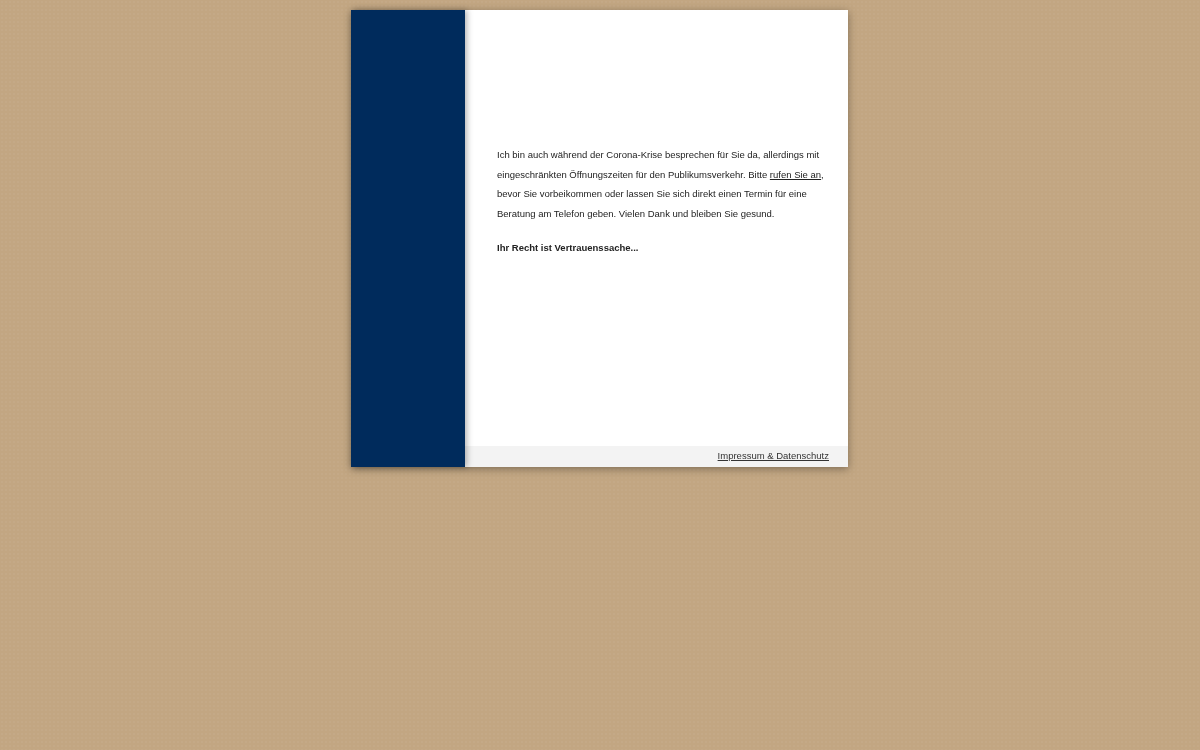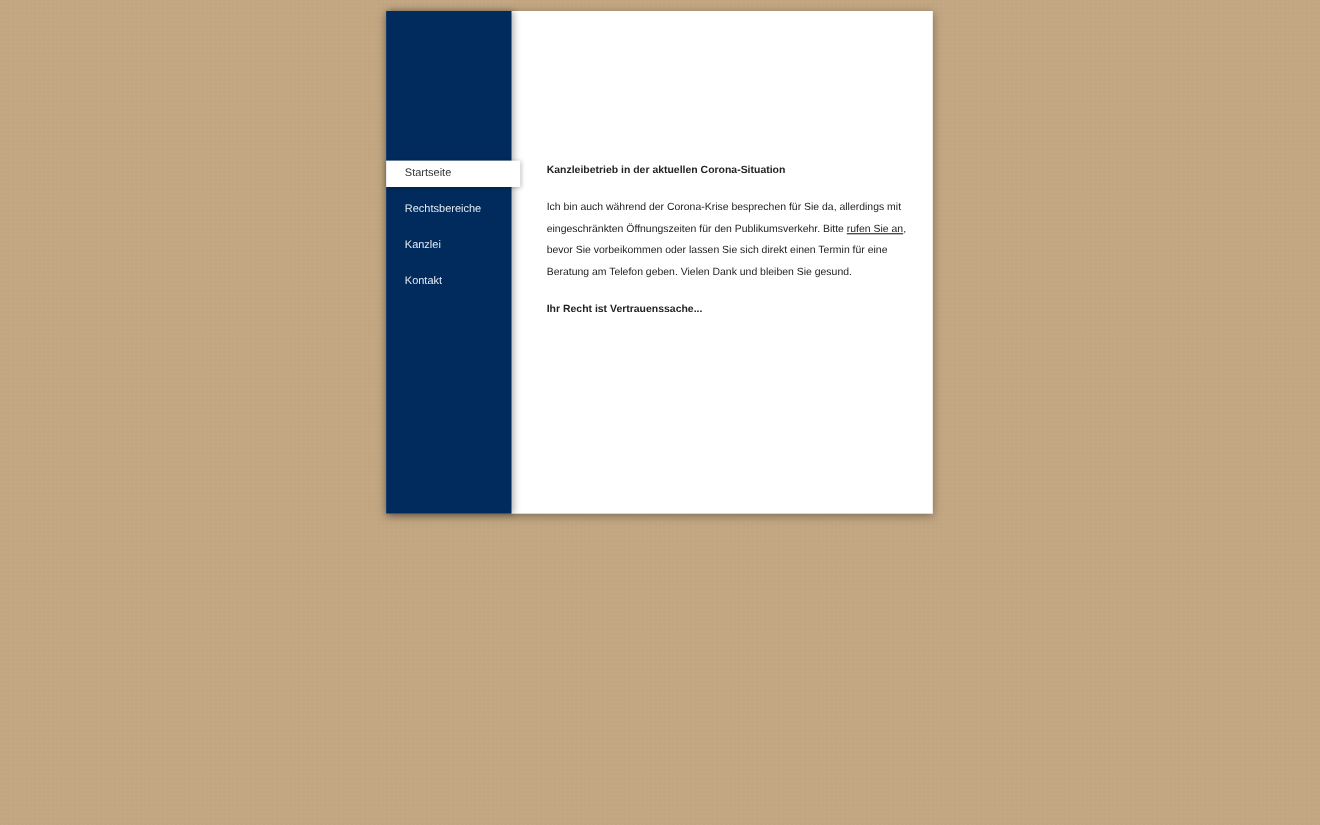--- a/index.html
+++ b/index.html
@@ -25,26 +25,22 @@
   .footer{position:absolute;left:114px;top:436px;width:383px;height:21px;background:#f3f3f3;}
   .footer a{position:absolute;right:19px;top:4px;font-size:9.5px;color:#333;text-decoration:underline;}
 </style>
 </head>
 <body>
 
 <div class="page">
   <div class="sidebar"></div>
 
 
-  <nav class="nav">
-    <a class="nav-item active">Startseite</a>
-    <a class="nav-item">Rechtsbereiche</a>
-    <a class="nav-item">Kanzlei</a>
-    <a class="nav-item">Kontakt</a>
-  </nav>
 
   <div class="content">
-    <h2>Kanzleibetrieb in der aktuellen Corona-Situation</h2>
     <p><span>Ich bin auch während der Corona-Krise besprechen für Sie da, allerdings mit eingeschränkten Öffnungszeiten für den Publikumsverkehr. Bitte </span><a>rufen Sie an</a><span>, bevor Sie vorbeikommen oder lassen Sie sich direkt einen Termin für eine Beratung am Telefon geben. Vielen Dank und bleiben Sie gesund.</span></p>
     <h2>Ihr Recht ist Vertrauenssache...</h2>
   </div>
 
+  <div class="footer">
+    <a>Impressum &amp; Datenschutz</a>
+  </div>
 </div>
 
 </body></html>

